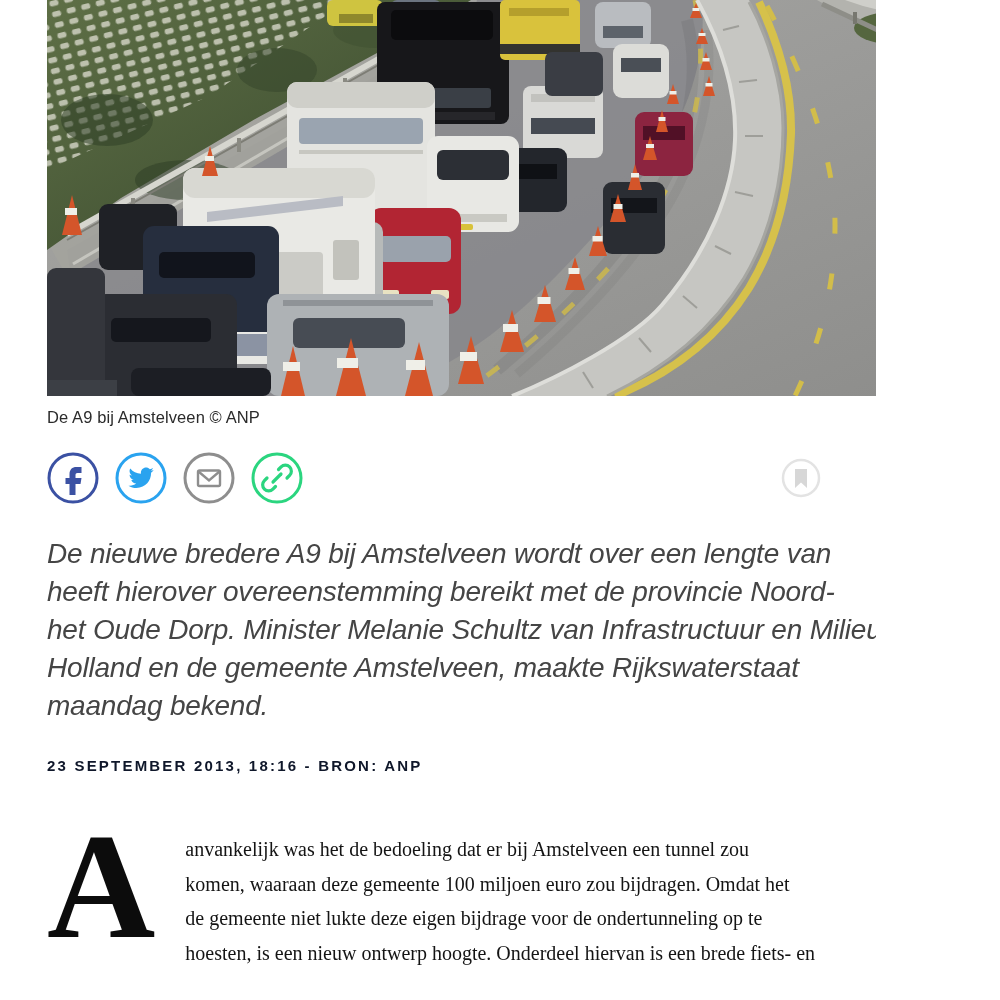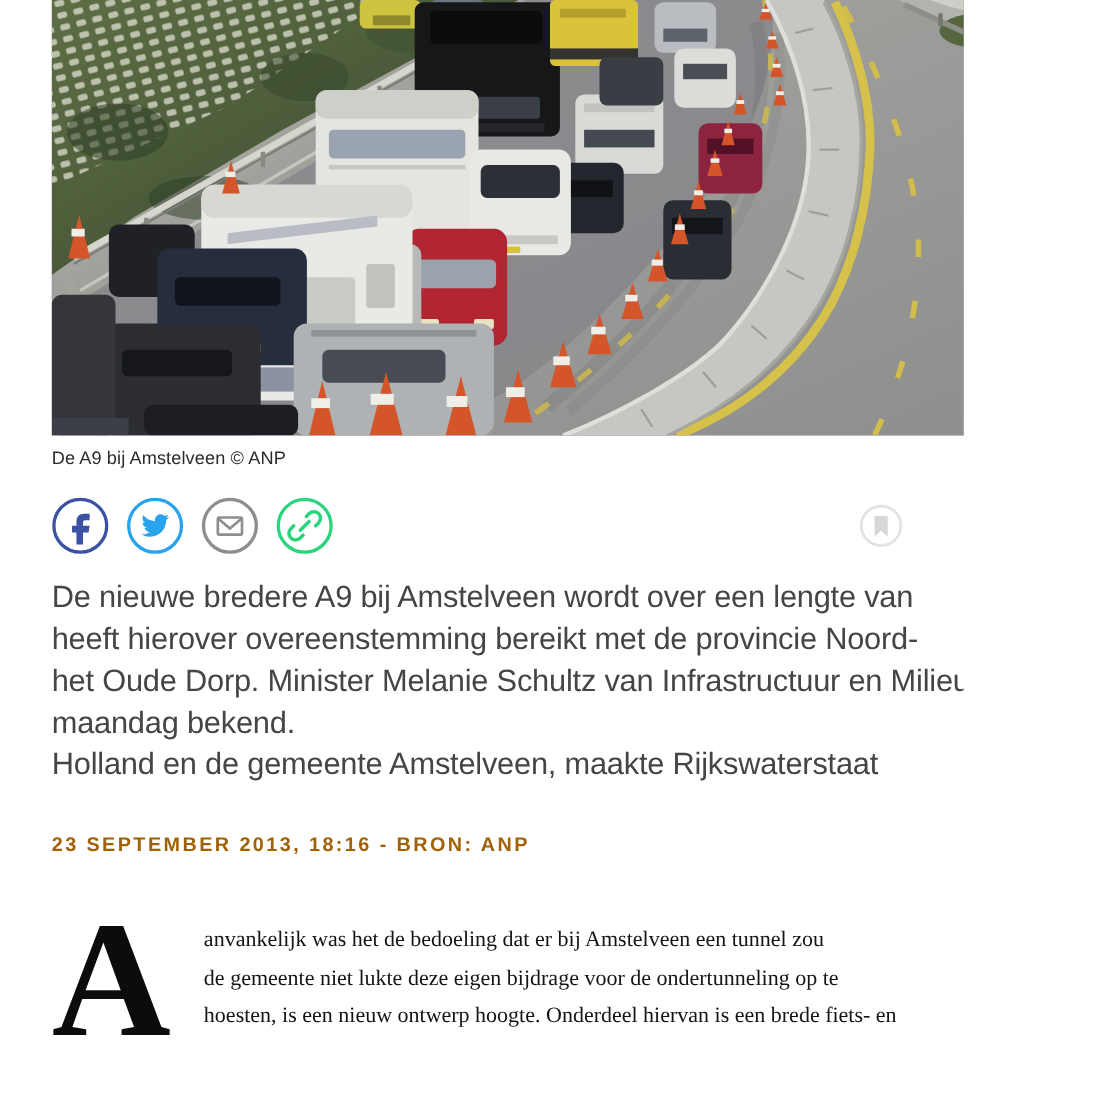--- a/index.html
+++ b/index.html
@@ -12,25 +12,25 @@
   .photo-fig svg { display:block; }
   .photo-caption { margin-top:12px; font-size:16.5px; color:#2b2b2b; letter-spacing:.1px; }
 
   
   .share-row { margin-top:25px; display:flex; align-items:center; justify-content:space-between; height:52px; }
   .share-icons { display:flex; gap:16px; }
   .icon-btn { width:52px; height:52px; border:none; background:none; padding:0; cursor:pointer; }
   .bookmark-btn { width:40px; height:40px; border:none; background:none; padding:0; margin-right:14px; cursor:pointer; }
 
   
-  .lead { margin-top:20px; }
+  .lead { margin-top:31px;font-style:italic; }
   .lead-line { font-size:28px; line-height:38px; color:#454545; font-weight:300; letter-spacing:-0.2px; white-space:nowrap; }
 
   
-  .meta { margin-top:44px; font-size:18px; font-weight:bold; letter-spacing:2.2px; color:#a16207; }
+  .meta { margin-top:32px; font-size:15px; font-weight:bold; letter-spacing:2.2px; color:#0f172a; }
 
   
   .article-body { margin-top:52px; padding-top:6px; font-family:"Liberation Serif", serif; color:#141414; }
   .dropcap { float:left; font-family:"Liberation Serif", serif; font-weight:bold; font-size:150px; line-height:103px; margin:3px 30px 0 0; color:#0c0c0c; }
   .body-line { font-size:20px; line-height:34.5px; white-space:nowrap; }
 </style>
 </head>
 <body>
 
 <div class="page">
@@ -311,26 +311,27 @@
         <circle cx="20" cy="20" r="18" fill="none" stroke="#e3e3e3" stroke-width="2.5"></circle>
         <path d="M14 11 h12 v19 l-6 -5.5 l-6 5.5 z" fill="#d7d7d7"></path>
       </svg>
     </button>
   </div>
 
   <div class="lead">
     <div class="lead-line">De nieuwe bredere A9 bij Amstelveen wordt over een lengte van</div>
     <div class="lead-line">heeft hierover overeenstemming bereikt met de provincie Noord-</div>
     <div class="lead-line">het Oude Dorp. Minister Melanie Schultz van Infrastructuur en Milieu</div>
+    <div class="lead-line">Holland en de gemeente Amstelveen, maakte Rijkswaterstaat</div>
     <div class="lead-line">maandag bekend.</div>
-    <div class="lead-line">Holland en de gemeente Amstelveen, maakte Rijkswaterstaat</div>
   </div>
 
   <div class="meta">23 SEPTEMBER 2013, 18:16 - BRON: ANP</div>
 
   <div class="article-body">
     <span class="dropcap">A</span>
     <div class="body-line">anvankelijk was het de bedoeling dat er bij Amstelveen een tunnel zou</div>
+    <div class="body-line">komen, waaraan deze gemeente 100 miljoen euro zou bijdragen. Omdat het</div>
     <div class="body-line">de gemeente niet lukte deze eigen bijdrage voor de ondertunneling op te</div>
     <div class="body-line">hoesten, is een nieuw ontwerp hoogte. Onderdeel hiervan is een brede fiets- en</div>
   </div>
 
 </div>
 
 </body></html>

